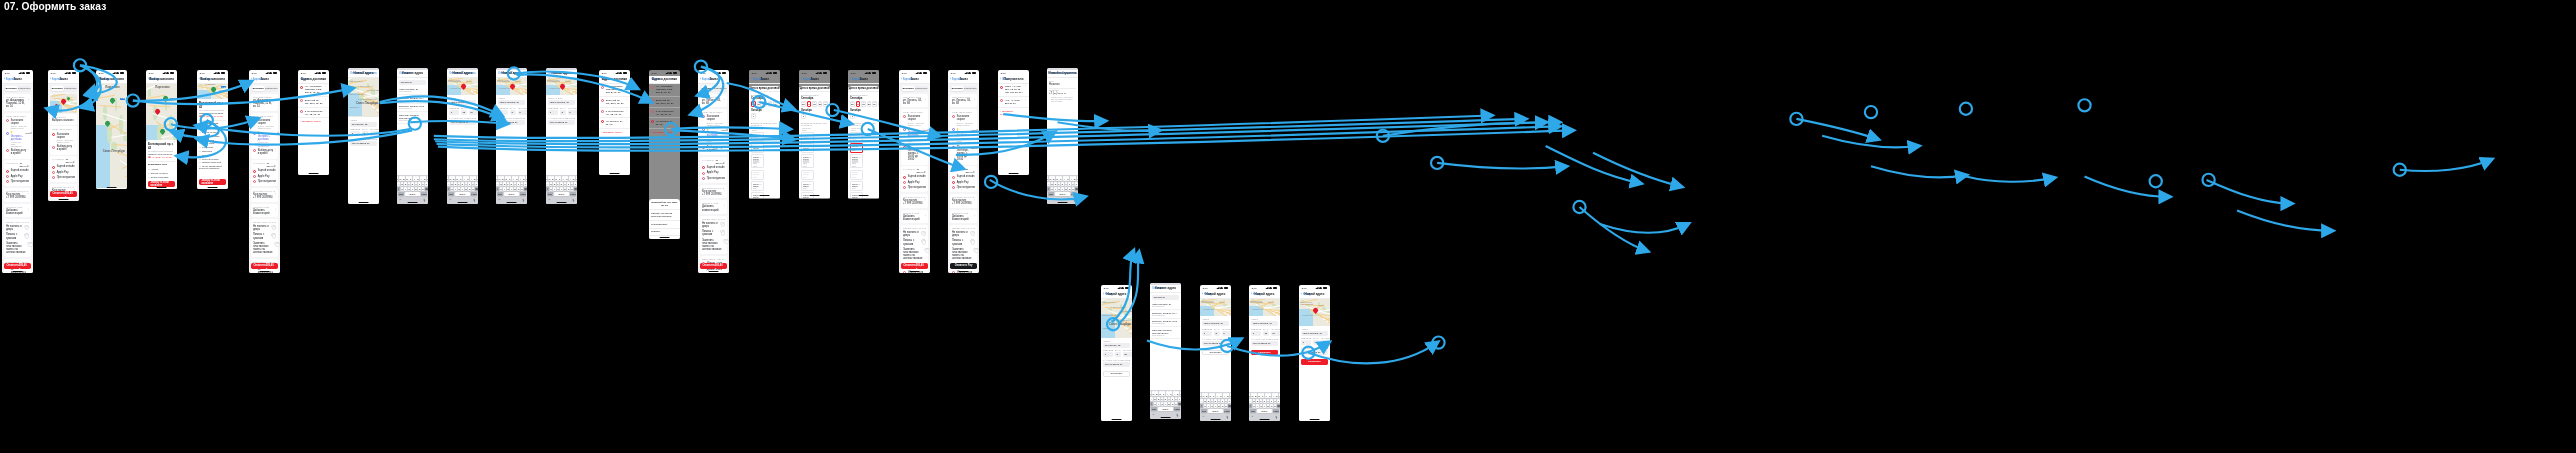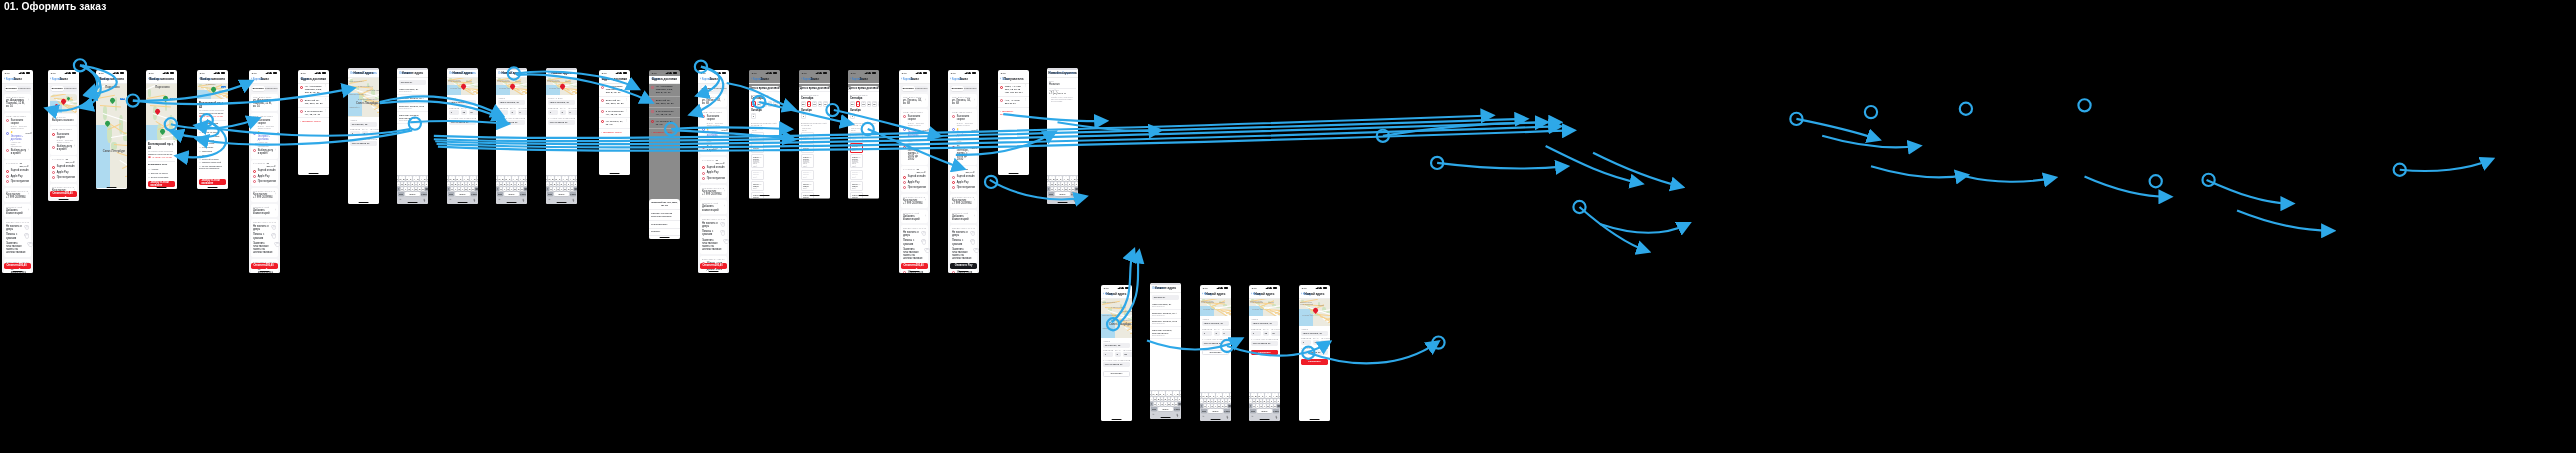--- a/index.html
+++ b/index.html
@@ -164,21 +164,21 @@
   .storeinfo .li { font-size:2.3px; padding:0.9px 0; color:#33363d; }
 
   .hint { font-size:1.6px; color:#a8a8b0; line-height:1.35; padding:1.4px 2px; }
   .sugg { padding:1.6px 2px; border-bottom:0.2px solid #f0f0f3; }
   .sugg .s1 { font-size:2.4px; }
   .sugg .s2 { font-size:1.6px; color:#a8a8b0; margin-top:0.3px; }
 </style>
 </head>
 <body>
 
-<div id="page-title">01. Оформить заказ</div>
+<div id="page-title">07. Оформить заказ</div>
 
 <div id="canvas">
     <div class="phone" style="left: 2px; top: 70px; width: 31px; height: 203px; display: flex; flex-direction: column;">
       <div class="statusbar">
         <span>9:41</span>
         <div class="sb-icons">
           <span class="sb-bars"></span>
           <span class="sb-wifi"></span>
           <span class="sb-batt"></span>
         </div>

